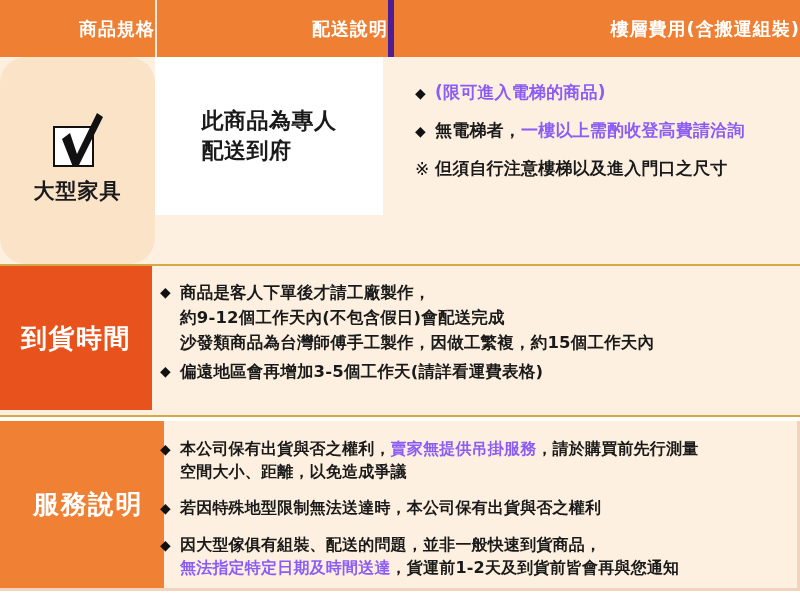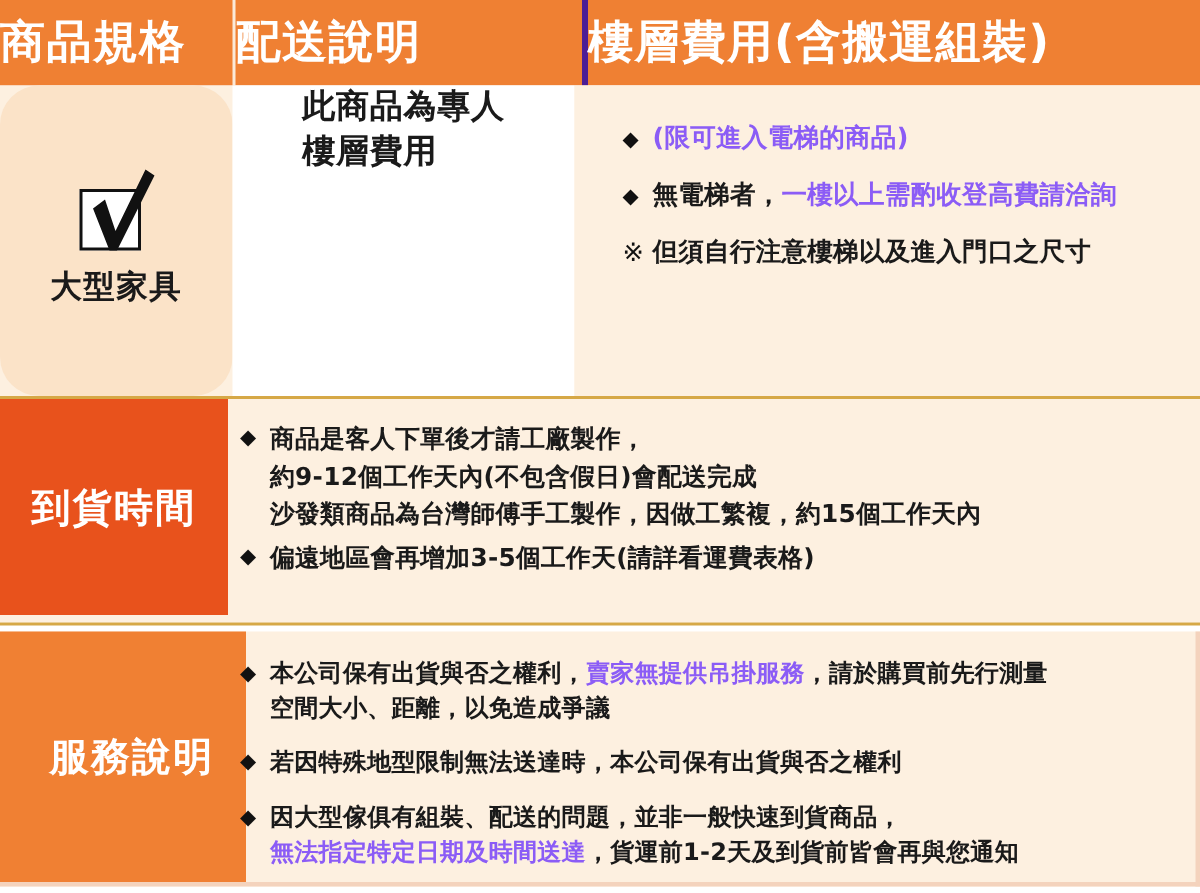--- a/index.html
+++ b/index.html
@@ -15,31 +15,31 @@
     box-sizing:border-box;
   }
 
   
   .header{
     position:absolute;left:0;top:0;width:800px;height:57px;
     background:#ef8033;
     display:flex;
   }
   .hcell{
-    display:flex;align-items:center;justify-content:flex-start;
+    display:flex;align-items:center;justify-content:flex-end;
     color:#ffffff;
-    font-size:30px;
+    font-size:18px;
     font-weight:bold;
     letter-spacing:1px;
     box-sizing:border-box;
     height:57px;
   }
   .hcell.c1{width:155px;}
   .hcell.c2{width:233px;border-left:2px solid #fbe9d8;}
-  .hcell.c3{width:412px;border-left:4px solid #4c1d95;}
+  .hcell.c3{width:412px;border-left:6px solid #4c1d95;}
 
   
   .row1{
     position:absolute;left:0;top:57px;width:800px;height:207px;
     background:#fdf0e0;
   }
   .r1-label{
     position:absolute;left:0;top:0;width:155px;height:207px;
     background:#fbe3c8;
     display:flex;flex-direction:column;
@@ -58,23 +58,23 @@
     box-sizing:border-box;
   }
   .check-mark{
     position:absolute;left:0;top:0;width:62px;height:62px;
   }
   .r1-label-text{
     font-size:21px;font-weight:bold;color:#1a1a1a;letter-spacing:1px;
   }
 
   .r1-mid{
-    position:absolute;left:155px;top:0;width:228px;height:207px;
+    position:absolute;left:155px;top:0;width:228px;height:158px;
     background:#ffffff;
-    display:flex;justify-content:center;
+    display:flex;align-items:center;justify-content:center;
   }
   .r1-mid-text{
     font-size:22px;font-weight:bold;color:#1a1a1a;
     line-height:1.35;text-align:left;letter-spacing:0.5px;
   }
 
   .r1-right{
     position:absolute;left:383px;top:0;width:417px;height:207px;
     background:#fdf0e0;
     box-sizing:border-box;
@@ -196,21 +196,21 @@
         <svg class="check-mark" viewBox="0 0 62 62">
           <polygon points="15,30 23,24 30,45 50,4 56,8 31,58 26,58" fill="#111111"></polygon>
         </svg>
       </div>
       <div class="r1-label-text">大型家具</div>
     </div>
 
     <div class="r1-mid">
       <div class="r1-mid-text">
         <span class="sub">此商品為專人</span>
-        <span class="sub">樓層費用</span>
+        <span class="sub">配送到府</span>
       </div>
     </div>
 
     <div class="r1-right">
       <ul class="blist">
         <li class="bitem">
           <span class="bullet">◆</span>
           <span class="btext">
             <span class="sub red">(限可進入電梯的商品)</span>
           </span>

